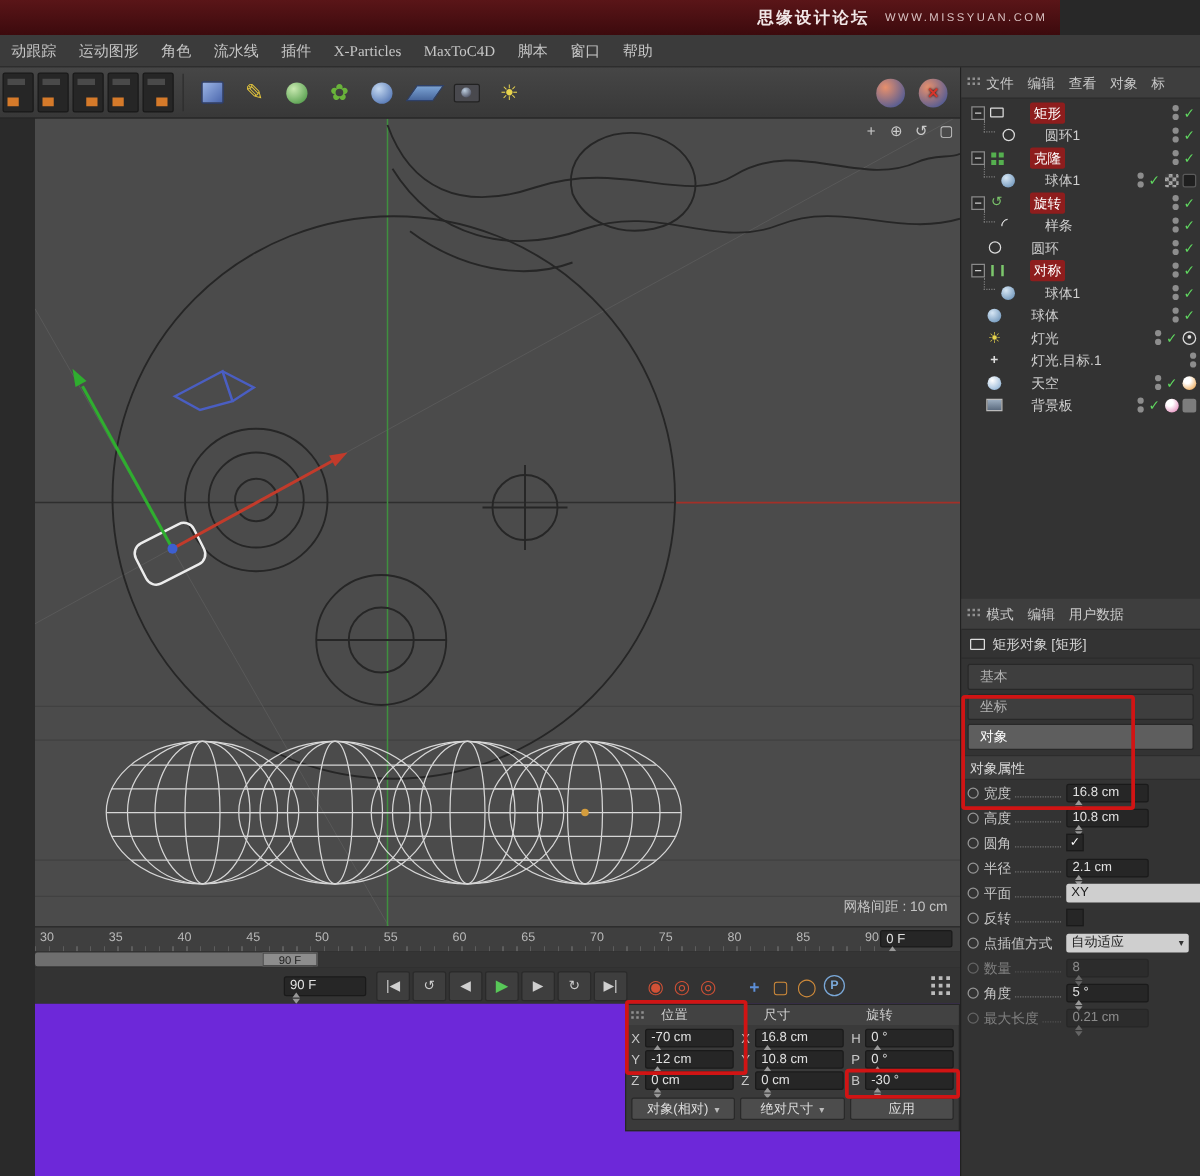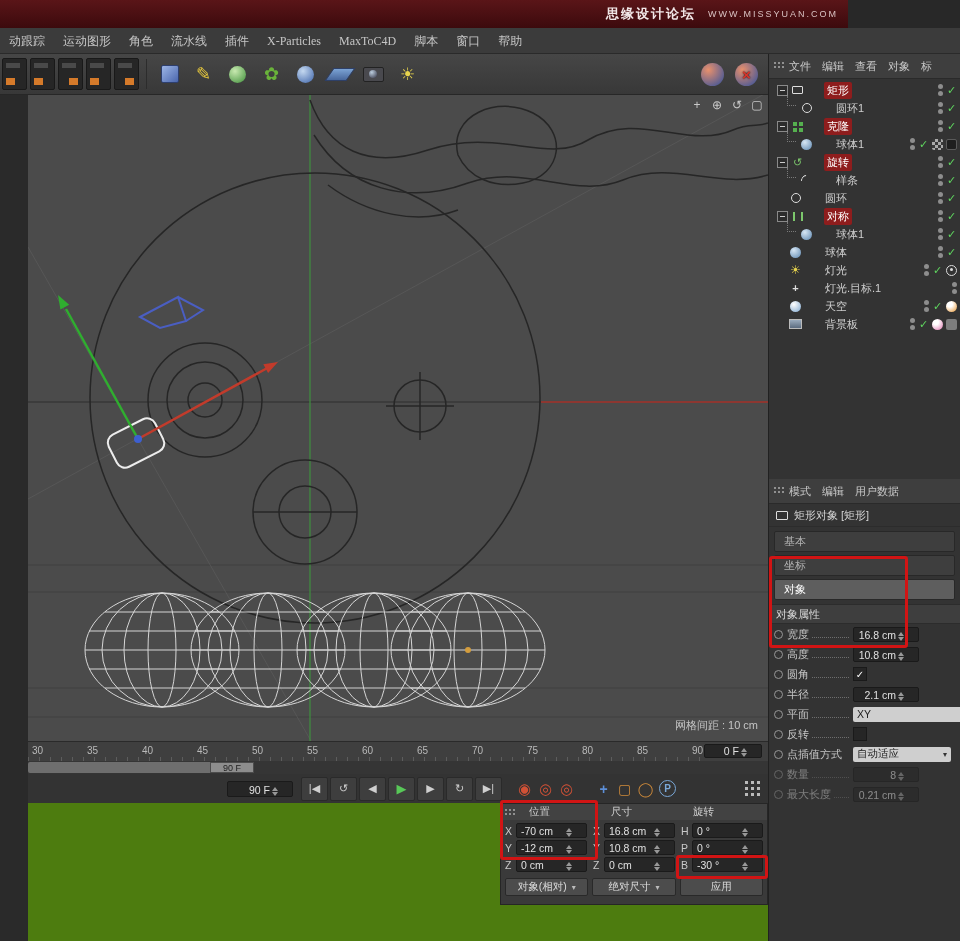--- a/index.html
+++ b/index.html
@@ -56,30 +56,30 @@
   .tp-btn{width:25px;height:22px;background:#3e3e3e;border:1px solid #2a2a2a;border-radius:2px;display:flex;align-items:center;justify-content:center;color:#cfcfcf;font-size:11px;margin-left:2px;flex:none;}
   .tp-btn.play{color:#58c858;font-size:13px;}
   .rc{width:21px;text-align:center;font-size:15px;color:#d15136;flex:none;}
   .tgl{width:21px;text-align:center;font-size:14px;flex:none;}
   .tgl.pos{color:#5d8fd8;font-weight:bold;}
   .tgl.scl,.tgl.rot{color:#d08b3a;}
   .p-circ{width:15px;height:15px;border:1.5px solid #7aa8d8;border-radius:50%;color:#7aa8d8;font-size:10px;font-weight:bold;display:flex;align-items:center;justify-content:center;margin-left:3px;flex:none;}
   .pla-grip{width:3px;height:3px;background:#bbb;box-shadow:6px 0 #bbb,12px 0 #bbb,0 6px #bbb,6px 6px #bbb,12px 6px #bbb,0 12px #bbb,6px 12px #bbb,12px 12px #bbb;margin:0 14px 12px auto;flex:none;}
 
   
-  .nfield{background:#262626;border:1px solid #1a1a1a;border-radius:2px;display:flex;align-items:flex-end;box-sizing:border-box;color:#e0e0e0;font-size:10.5px;padding:0 14px 0 4px;}
+  .nfield{background:#262626;border:1px solid #1a1a1a;border-radius:2px;display:flex;align-items:flex-start;box-sizing:border-box;color:#e0e0e0;font-size:10.5px;padding:0 14px 0 4px;flex-direction:column;}
   .nfield .val{flex:1;text-align:right;white-space:nowrap;}
   .nfield.left .val{text-align:left;}
   .spin{display:flex;flex-direction:column;gap:1px;margin-left:2px;flex:none;}
   .spin i{width:0;height:0;border-left:3px solid transparent;border-right:3px solid transparent;}
   .spin .up{border-bottom:4px solid #989898;}
   .spin .dn{border-top:4px solid #989898;}
 
   
-  .bottom-area{left:28px;top:803px;width:740px;height:138px;background:#4d7c0f;}
+  .bottom-area{left:28px;top:803px;width:740px;height:138px;background:#6d28d9;}
   .coords-panel{position:absolute;left:472px;top:0;width:268px;height:102px;background:#3a3a3a;border:1px solid #262626;box-sizing:border-box;font-size:10.5px;}
   .cp-head{height:16px;background:#424242;display:grid;grid-template-columns:repeat(3,1fr);align-items:center;padding:0 4px 0 16px;position:relative;color:#d2d2d2;}
   .cp-head .t{padding-left:12px;}
   .dots-grip{position:absolute;width:2px;height:2px;background:#909090;box-shadow:4px 0 #909090,8px 0 #909090,0 4px #909090,4px 4px #909090,8px 4px #909090;}
   .cp-head .dots-grip{left:4px;top:5px;}
   .cp-grid{display:grid;grid-template-columns:repeat(3,1fr);gap:2px 6px;padding:3px 4px;}
   .crow{display:flex;align-items:center;gap:3px;}
   .axis{width:8px;color:#c9c9c9;flex:none;}
   .crow .nfield{flex:1;height:15px;}
   .cp-foot{display:flex;gap:4px;padding:3px 4px;}
@@ -834,20 +834,34 @@
           <span class="leader"></span>
         </span>
       <span class="nfield">
           <span class="val">8</span>
           <span class="spin">
             <i class="up"></i>
             <i class="dn"></i>
           </span>
         </span>
     </div>
+    <div class="attr-row">
+      <span class="key-ring"></span>
+      <span class="lab-wrap">
+          <span class="attr-label">角度</span>
+          <span class="leader"></span>
+        </span>
+      <span class="nfield">
+          <span class="val">5 °</span>
+          <span class="spin">
+            <i class="up"></i>
+            <i class="dn"></i>
+          </span>
+        </span>
+    </div>
     <div class="attr-row row-disabled">
       <span class="key-ring"></span>
       <span class="lab-wrap">
           <span class="attr-label">最大长度</span>
           <span class="leader"></span>
         </span>
       <span class="nfield">
           <span class="val">0.21 cm</span>
           <span class="spin">
             <i class="up"></i>

